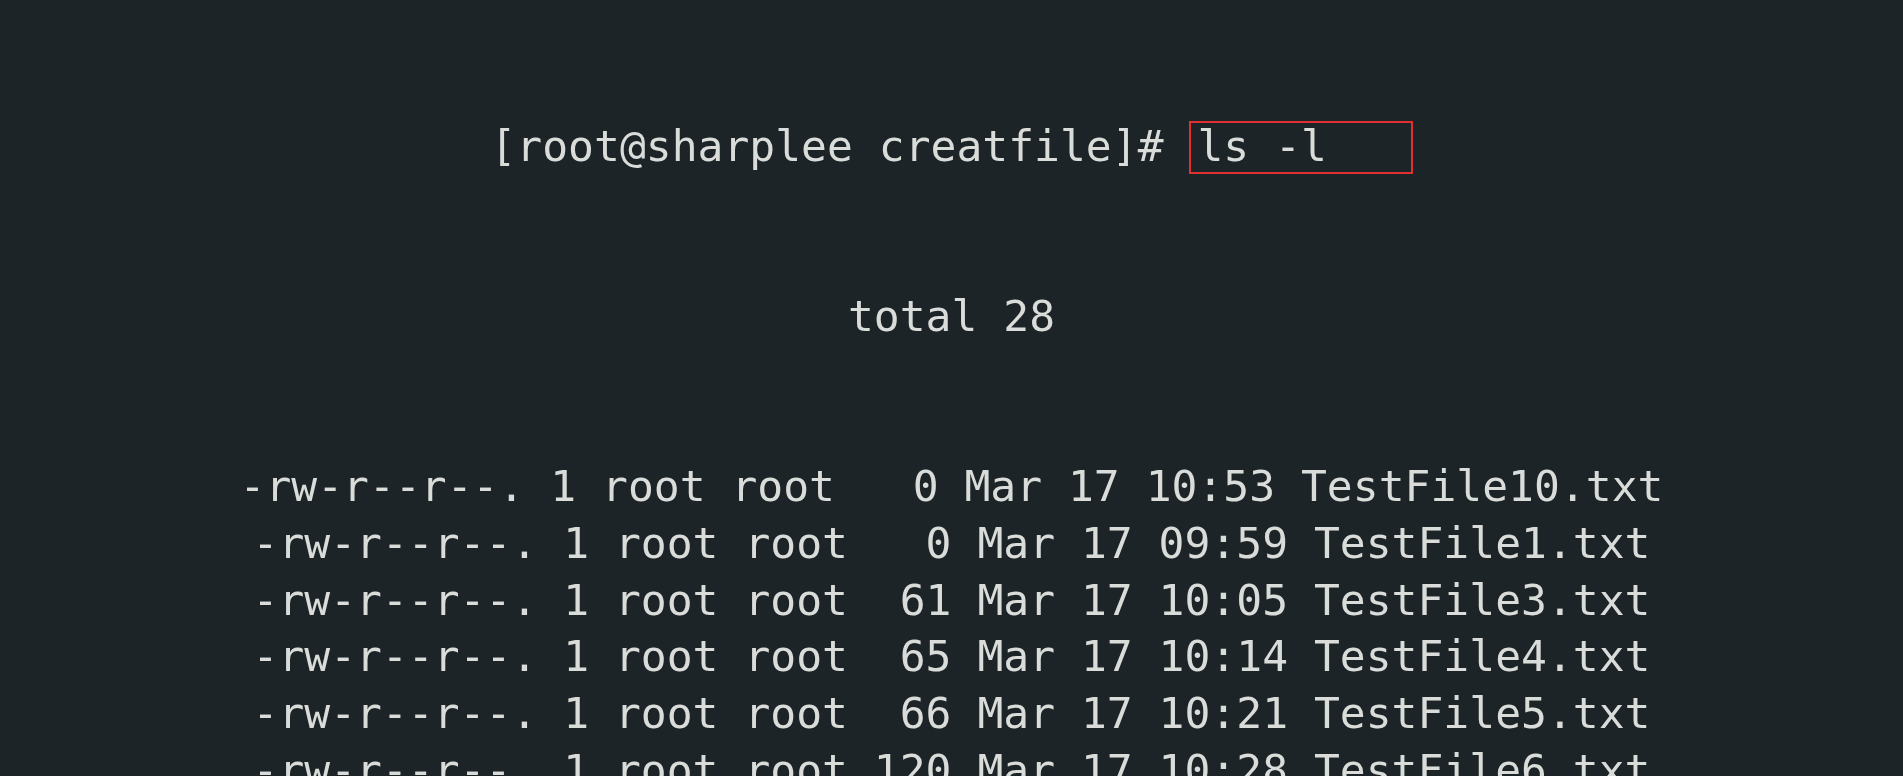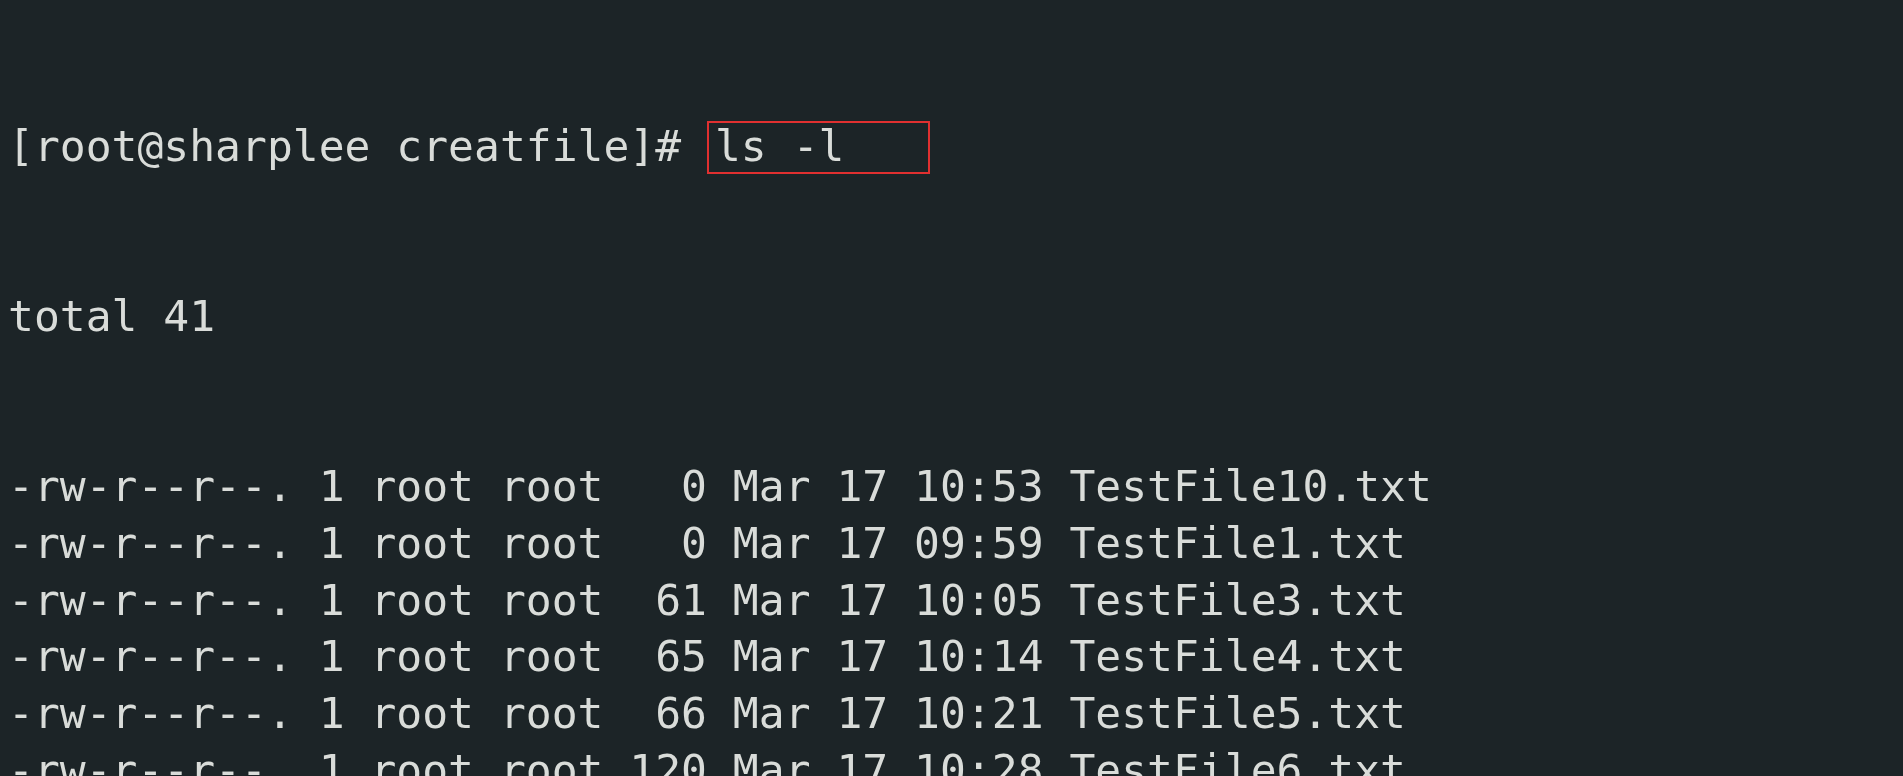--- a/index.html
+++ b/index.html
@@ -13,30 +13,31 @@
     font-size: 43px;
     line-height: 1.32;
     overflow: hidden;
   }
   .terminal {
     padding: 4px 8px;
     white-space: pre;
   }
   .line {
     display: block;
+    text-align: center;
   }
   .highlight-red {
     border: 2px solid #e03030;
     padding: 0 6px 2px 6px;
     display: inline-block;
     line-height: 1.1;
     vertical-align: baseline;
   }
 </style>
 </head>
 <body>
 
 <div class="terminal">
   <span class="line"><span>[root@sharplee creatfile]# </span><span class="highlight-red"><span>ls -l</span>   </span></span>
-  <span class="line">total 41</span>
+  <span class="line">total 28</span>
   <div id="file-lines"><span class="line">-rw-r--r--. 1 root root   0 Mar 17 10:53 TestFile10.txt</span><span class="line">-rw-r--r--. 1 root root   0 Mar 17 09:59 TestFile1.txt</span><span class="line">-rw-r--r--. 1 root root  61 Mar 17 10:05 TestFile3.txt</span><span class="line">-rw-r--r--. 1 root root  65 Mar 17 10:14 TestFile4.txt</span><span class="line">-rw-r--r--. 1 root root  66 Mar 17 10:21 TestFile5.txt</span><span class="line">-rw-r--r--. 1 root root 120 Mar 17 10:28 TestFile6.txt</span></div>
   
 </div>
 
 </body></html>

